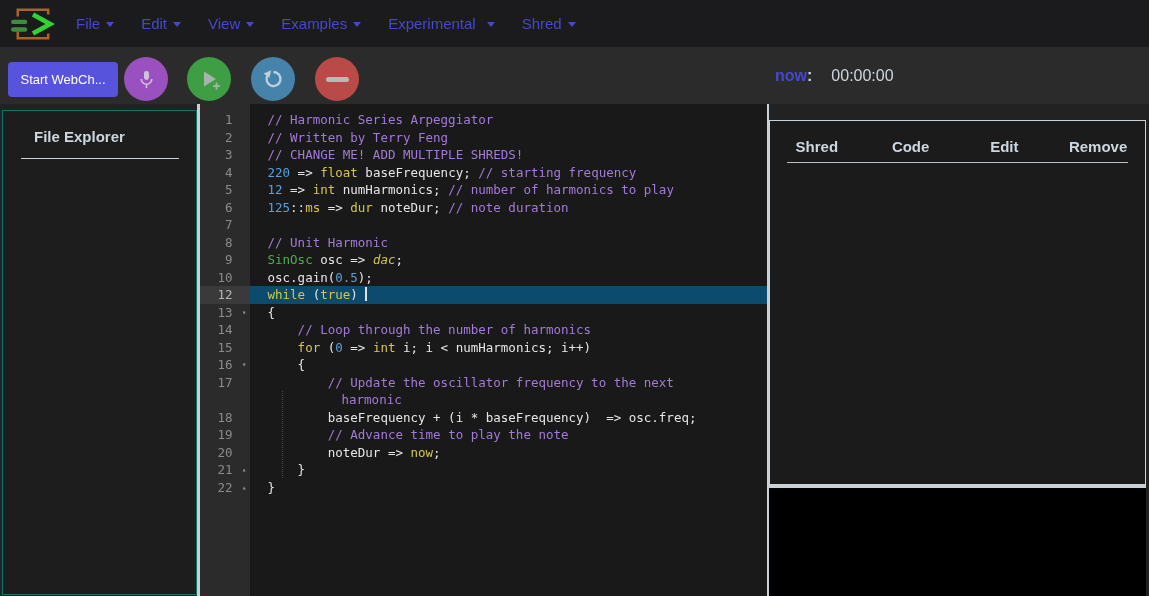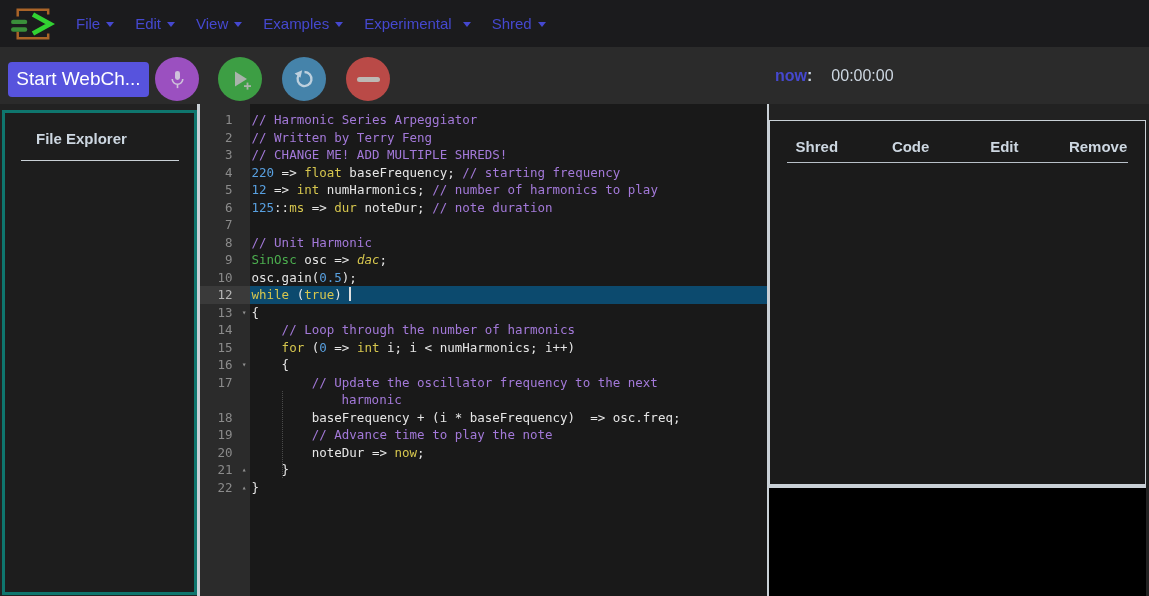--- a/index.html
+++ b/index.html
@@ -1,59 +1,59 @@
 <!DOCTYPE html>
 <html><head>
 <meta charset="utf-8">
 <style>
   * { margin:0; padding:0; box-sizing:border-box; }
   html,body { width:1149px; height:596px; overflow:hidden; background:#222; font-family:"Liberation Sans", sans-serif; }
 
   
   .menubar { height:47px; background:#1b1b1d; display:flex; align-items:center; }
   .logo { width:48px; height:40px; margin-left:8px; flex:0 0 auto; }
-  .menu { display:flex; gap:21px; margin-left:20px; }
+  .menu { display:flex; gap:27px; margin-left:20px; }
   .menu-item { color:#4548cf; font-size:15px; cursor:pointer; background:none; border:none; font-family:inherit; }
   .caret { display:inline-block; margin-left:6px; border-left:4.5px solid transparent; border-right:4.5px solid transparent; border-top:5px solid #4548cf; vertical-align:2px; }
   .menu-item.wide .caret { margin-left:11px; }
 
   
   .toolbar { height:57px; background:#2b2b2b; display:flex; align-items:center; padding-top:7px; position:relative; }
-  .start-btn { margin-left:8px; width:141px; height:35px; background:#5753dd; color:#fff; border:none; border-radius:4px; font-size:19px; font-family:inherit; cursor:pointer; }
+  .start-btn { margin-left:8px; width:110px; height:35px; background:#5753dd; color:#fff; border:none; border-radius:4px; font-size:13px; font-family:inherit; cursor:pointer; }
   .circle { width:44px; height:44px; border-radius:50%; border:none; cursor:pointer; display:flex; align-items:center; justify-content:center; flex:0 0 auto; }
   .circle.mic    { background:#9b50c0; margin-left:6px; }
   .circle.play   { background:#3d9e44; margin-left:19px; }
   .circle.replay { background:#4583aa; margin-left:20px; }
   .circle.remove { background:#ba4a47; margin-left:20px; }
   .minus-bar { width:23px; height:5px; border-radius:2.5px; background:#bdb8b4; }
   .now { position:absolute; left:775px; top:50%; transform:translateY(-50%); font-size:16px; }
   .now .lbl { color:#4548cf; font-weight:bold; }
   .now .sep { color:#cdd7e1; font-weight:bold; }
   .now .val { color:#cdd7e1; margin-left:19px; }
 
   
   .main { height:492px; display:flex; background:#222; }
   .vsplit { flex:0 0 2.5px; background:#c9d0d6; }
   .hsplit { height:2.5px; background:#c9d0d6; }
 
   
   .explorer-wrap { flex:0 0 197px; padding:6px 0 1px 2px; }
-  .explorer { height:100%; background:#1d1d1d; border:3px solid #0f766e; }
+  .explorer { height:100%; background:#1d1d1d; border:1px solid #0f766e; }
   .explorer-title { color:#cdd7e1; font-weight:bold; font-size:15px; margin:17px 0 0 31px; }
   .explorer hr { border:none; border-top:1px solid #c9d0d6; width:158px; margin:13px auto 0; }
 
   
   .editor { flex:1 1 auto; position:relative; background:#191919; overflow:hidden;
             font-family:"DejaVu Sans Mono", monospace; font-size:12.5px; }
   .gutter-bg { position:absolute; left:0; top:0; bottom:0; width:50px; background:#2b2b2b; }
   .rows { position:relative; padding-top:7px; }
   .row { display:flex; height:17.5px; line-height:17.5px; }
   .ln { flex:0 0 50px; text-align:right; padding-right:17px; color:#8b8b8b; position:relative; }
   .fold { position:absolute; right:3px; top:0; font-size:8px; color:#8f8f8f; line-height:17.5px; }
-  .code { flex:1 1 auto; padding-left:2px; white-space:pre; color:#e6e6e6; }
+  .code { flex:1 1 auto; padding-left:18px; white-space:pre; color:#e6e6e6; }
   .row.active .ln { background:#3a3a3a; color:#b5b5b5; }
   .row.active .code { background:#0c4a6e; }
   .code.wrapind { padding-left:92px; }
   .tk-c { color:#a379d9; }
   .tk-k { color:#d6c64e; }
   .tk-n { color:#58a0e0; }
   .tk-t { color:#4cae4f; }
   .tk-d { color:#d6c64e; font-style:italic; }
   .tk-p { color:#e6e6e6; }
   .cursor { display:inline-block; width:1.5px; height:14px; background:#e0e0e0; vertical-align:-2px; }

